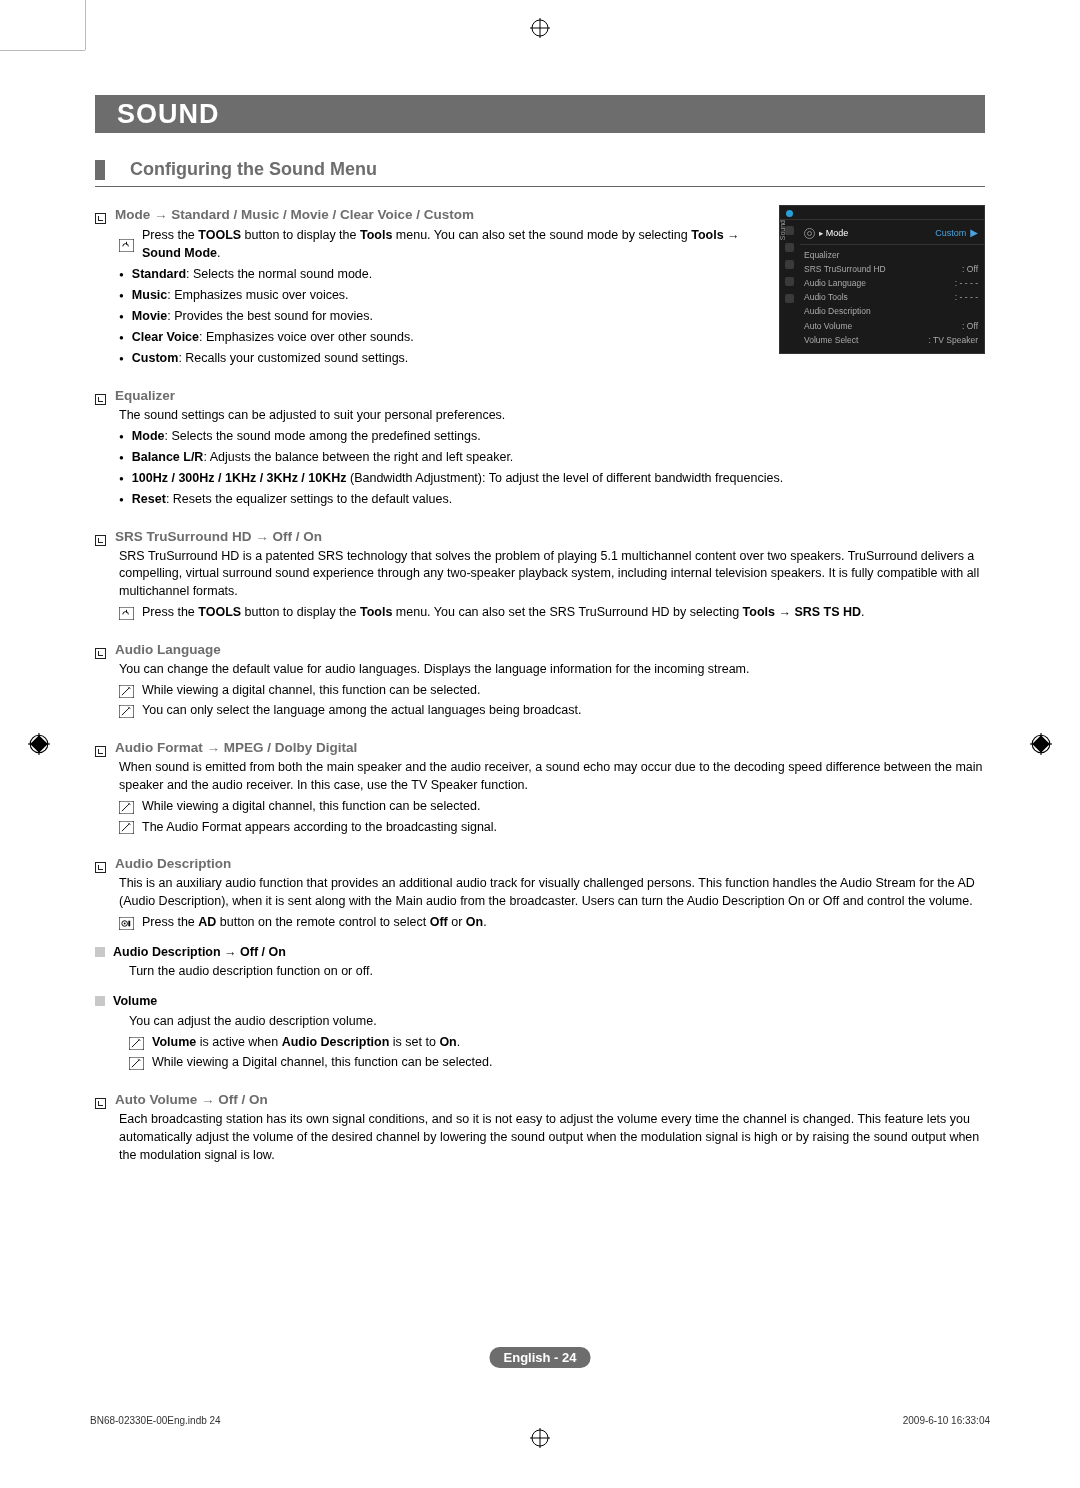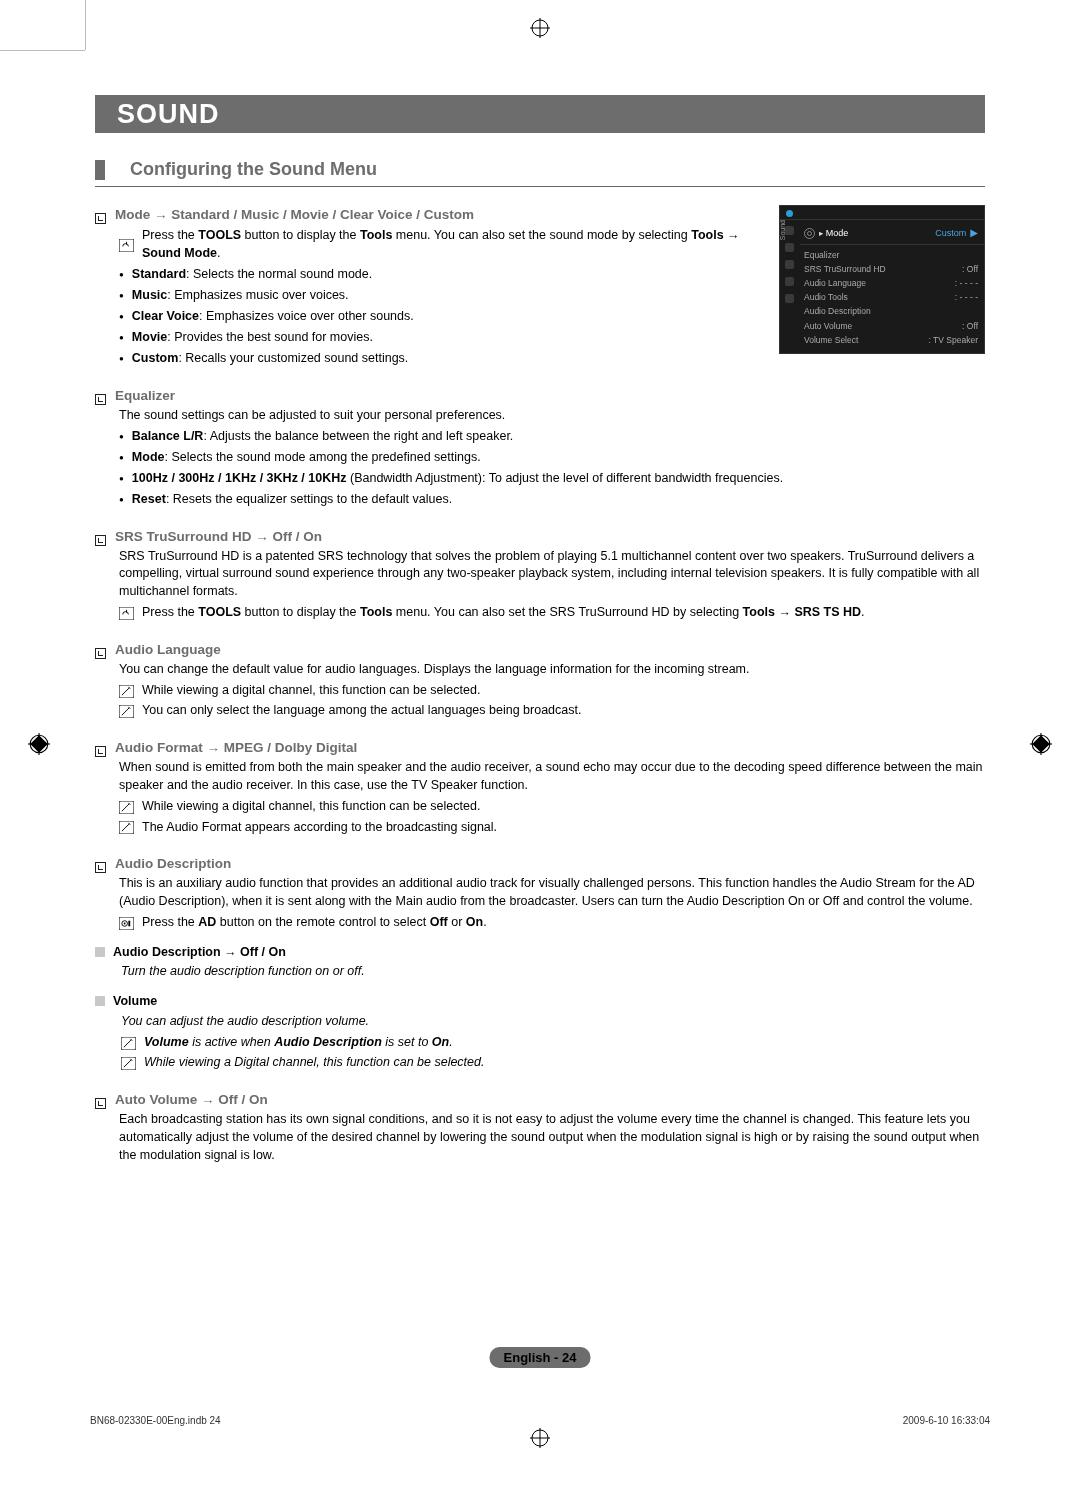--- a/index.html
+++ b/index.html
@@ -117,21 +117,21 @@
   .iconline { display: flex; gap: 8px; margin-top: 3px; align-items: center; }
   .tool-icon, .note-icon, .remote-icon {
     width: 15px; height: 13px; flex-shrink: 0; margin-top: 1px;
     display: flex; align-items: center; justify-content: center;
   }
   .tool-icon svg, .note-icon svg, .remote-icon svg { width: 100%; height: 100%; }
   .sub2 { margin-top: 12px; }
   .sub2-h { display: flex; gap: 8px; align-items: flex-start; }
   .sq-icon { width: 10px; height: 10px; background: #c8c8c8; margin-top: 3px; flex-shrink: 0; }
   .sub2-title { font-weight: bold; font-size: 12.5px; }
-  .sub2-body { margin-left: 26px; margin-top: 2px; font-style: italic; }
+  .sub2-body { margin-left: 34px; margin-top: 2px; }
   b { font-weight: bold; }
   .osd {
     position: absolute;
     top: 0;
     right: 0;
     width: 206px;
     background: #1a1a1a;
     border: 1px solid #333;
     font-size: 8.5px;
     color: #ddd;
@@ -182,21 +182,21 @@
     font-size: 7px;
     color: #999;
     transform: translateX(-2px) rotate(180deg);
   }
   .footer-center {
     position: absolute;
     bottom: 20px;
     left: 50%;
     transform: translateX(-50%);
     background: #6d6d6d;
-    color: #000000;
+    color: #ffffff;
     font-weight: bold;
     font-size: 13px;
     padding: 3px 14px;
     border-radius: 10px;
   }
   .footer-left {
     position: absolute;
     left: 90px;
     bottom: 62px;
     font-size: 10px;
@@ -321,45 +321,45 @@
           <span><span>Press the </span><b>TOOLS</b><span> button to display the </span><b>Tools</b><span> menu. You can also set the sound mode by selecting </span><b>Tools → Sound Mode</b><span>.</span></span>
         </div>
         <ul class="b">
           <li>
               <span><b>Standard</b><span>: Selects the normal sound mode.</span></span>
             </li>
           <li>
               <span><b>Music</b><span>: Emphasizes music over voices.</span></span>
             </li>
           <li>
+              <span><b>Movie</b><span>: Provides the best sound for movies.</span></span>
+            </li>
+          <li>
               <span><b>Clear Voice</b><span>: Emphasizes voice over other sounds.</span></span>
-            </li>
-          <li>
-              <span><b>Movie</b><span>: Provides the best sound for movies.</span></span>
             </li>
           <li>
               <span><b>Custom</b><span>: Recalls your customized sound settings.</span></span>
             </li>
         </ul>
       </div>
     </div>
 
     <div class="sec">
       <div class="sec-h">
         <div class="qicon"></div>
         <div class="sec-title">Equalizer</div>
       </div>
       <div class="sec-body">
         <div>The sound settings can be adjusted to suit your personal preferences.</div>
         <ul class="b">
           <li>
+              <span><b>Mode</b><span>: Selects the sound mode among the predefined settings.</span></span>
+            </li>
+          <li>
               <span><b>Balance L/R</b><span>: Adjusts the balance between the right and left speaker.</span></span>
-            </li>
-          <li>
-              <span><b>Mode</b><span>: Selects the sound mode among the predefined settings.</span></span>
             </li>
           <li>
               <span><b>100Hz / 300Hz / 1KHz / 3KHz / 10KHz</b><span> (Bandwidth Adjustment): To adjust the level of different bandwidth frequencies.</span></span>
             </li>
           <li>
               <span><b>Reset</b><span>: Resets the equalizer settings to the default values.</span></span>
             </li>
         </ul>
       </div>
     </div>

